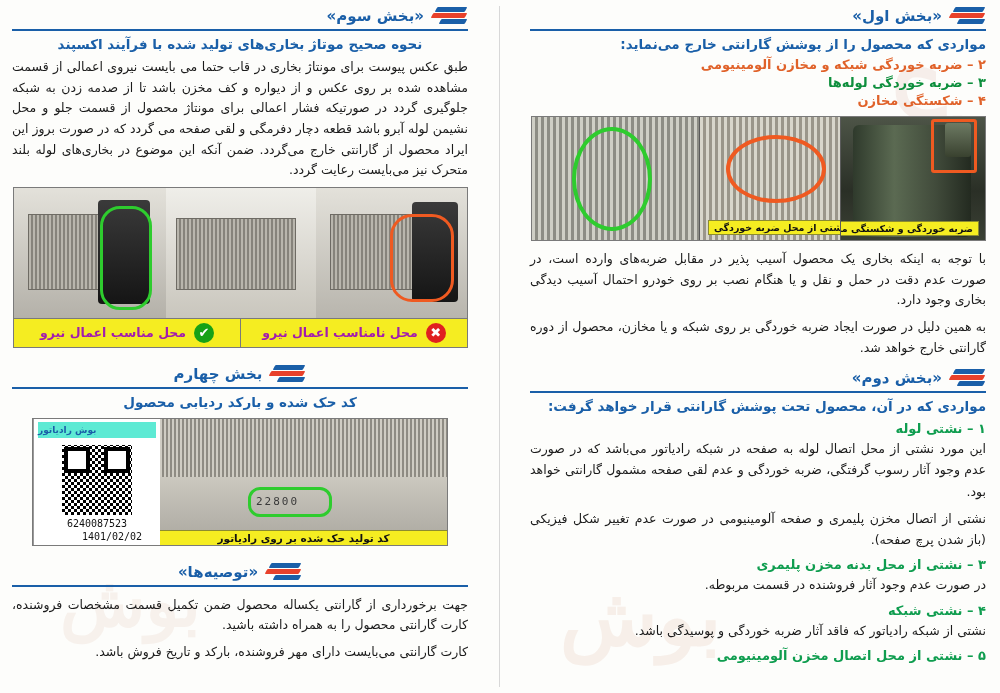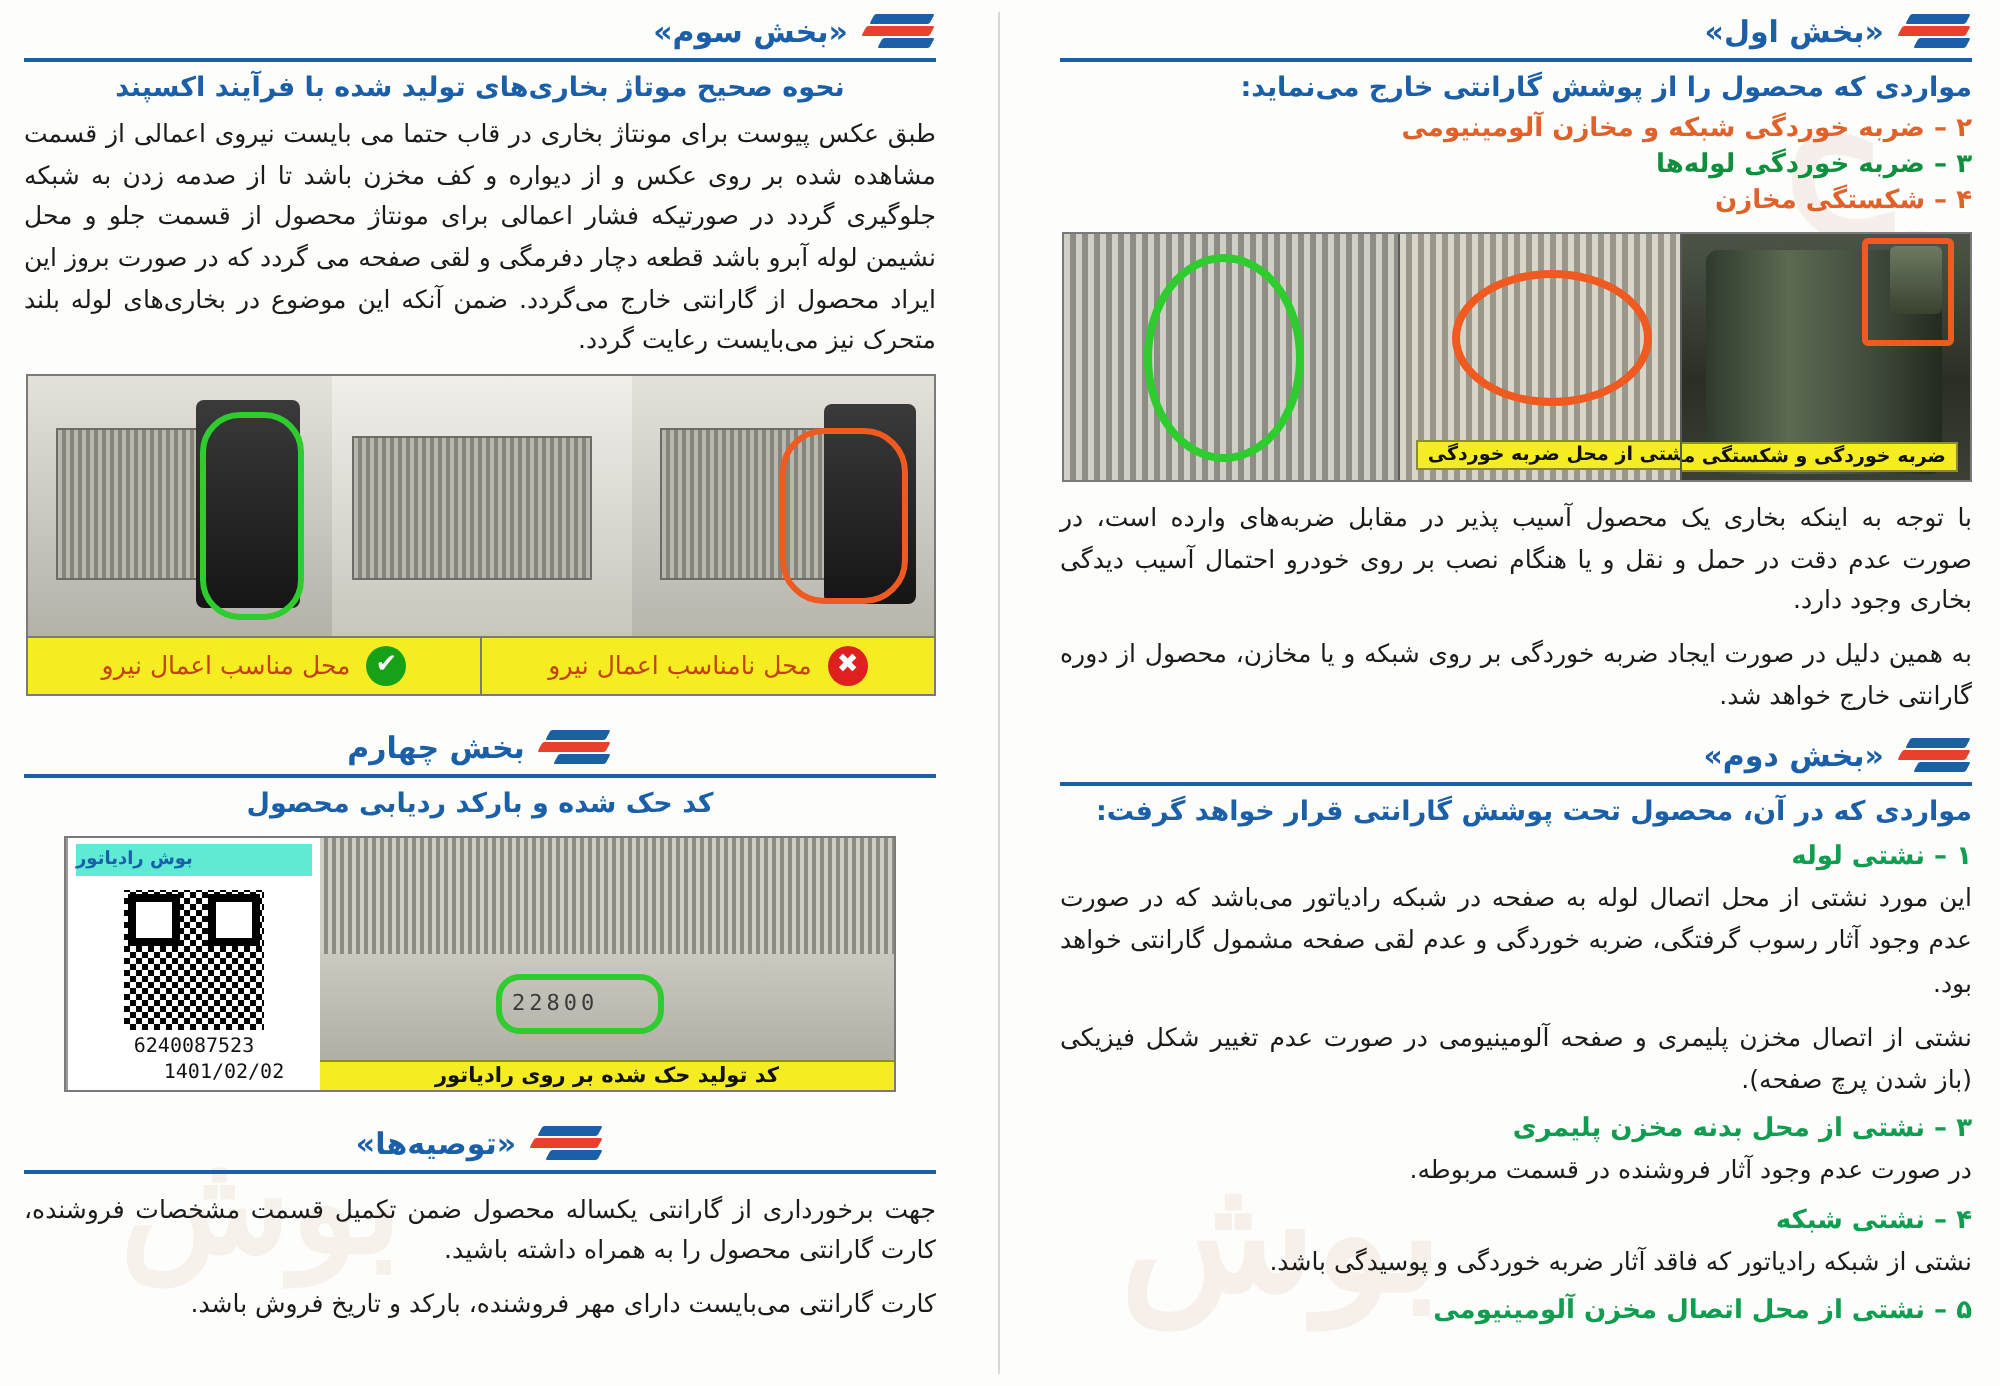--- a/index.html
+++ b/index.html
@@ -210,21 +210,21 @@
     border-radius:4px;
   }
   .yellow-strip{
     display:flex; width:455px; border:1px solid #7a7a7a; border-top:none; box-sizing:border-box;
   }
   .ys-half{
     width:50%; background:#f5ed21; display:flex; align-items:center; justify-content:center;
     gap:8px; padding:4px 0; direction:rtl;
   }
   .ys-half + .ys-half{ border-right:1px solid #7a7a7a; }
-  .ys-text{ font-size:12.5px; font-weight:normal; color:#c2410c; }
+  .ys-text{ font-size:12.5px; font-weight:bold; color:#a21caf; }
   .badge-circle{
     width:20px;height:20px;border-radius:50%; display:flex;align-items:center;justify-content:center;
     color:#fff; font-size:13px; font-weight:bold; flex:0 0 auto;
   }
   .badge-red{ background:#e02020; }
   .badge-green{ background:#17a117; }
 
   
   #barcodeBlock{
     width: 416px; height: 128px; margin: 8px auto 0 auto; display:flex;

